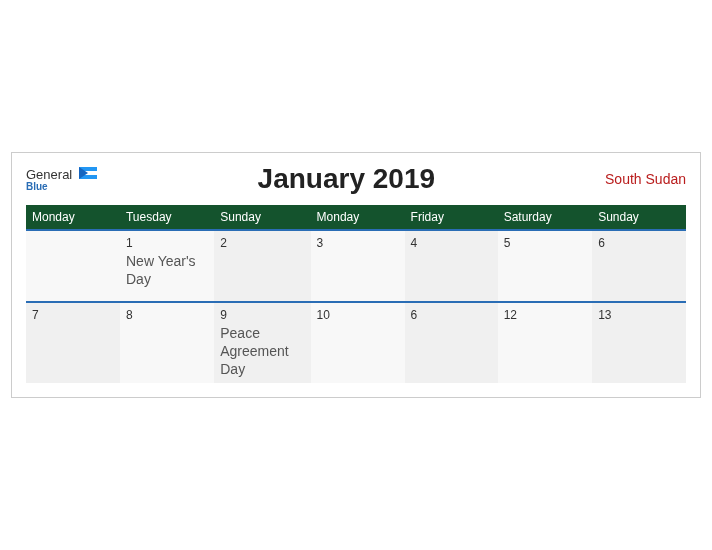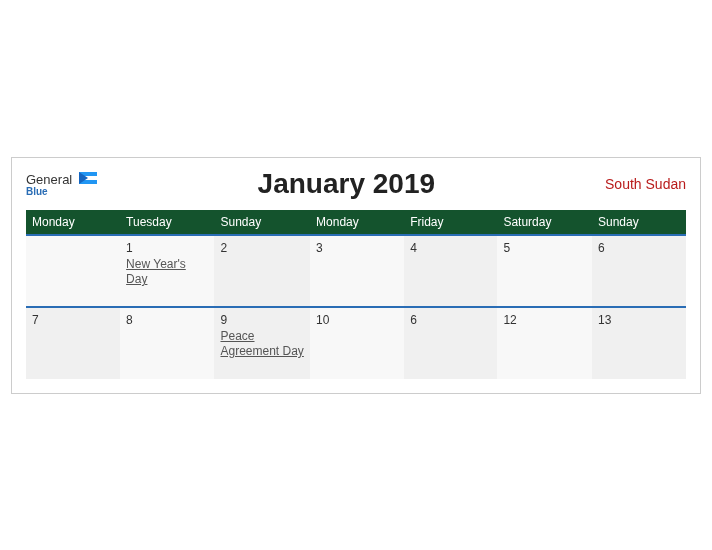--- a/index.html
+++ b/index.html
@@ -80,26 +80,25 @@
     }
     tbody tr td:nth-child(even) {
       background: #f8f8f8;
     }
     .day-number {
       font-size: 12px;
       color: #333;
       display: block;
     }
     .holiday-name {
-      font-size: 12px;
+      font-size: 14px;
       color: #555;
       margin-top: 2px;
       display: block;
       line-height: 1.3;
-      text-decoration: underline;
     }
     .empty-cell {
       background: #f8f8f8 !important;
     }
   </style>
 </head>
 <body>
 
 <div class="calendar-container">
   <div class="calendar-header">

